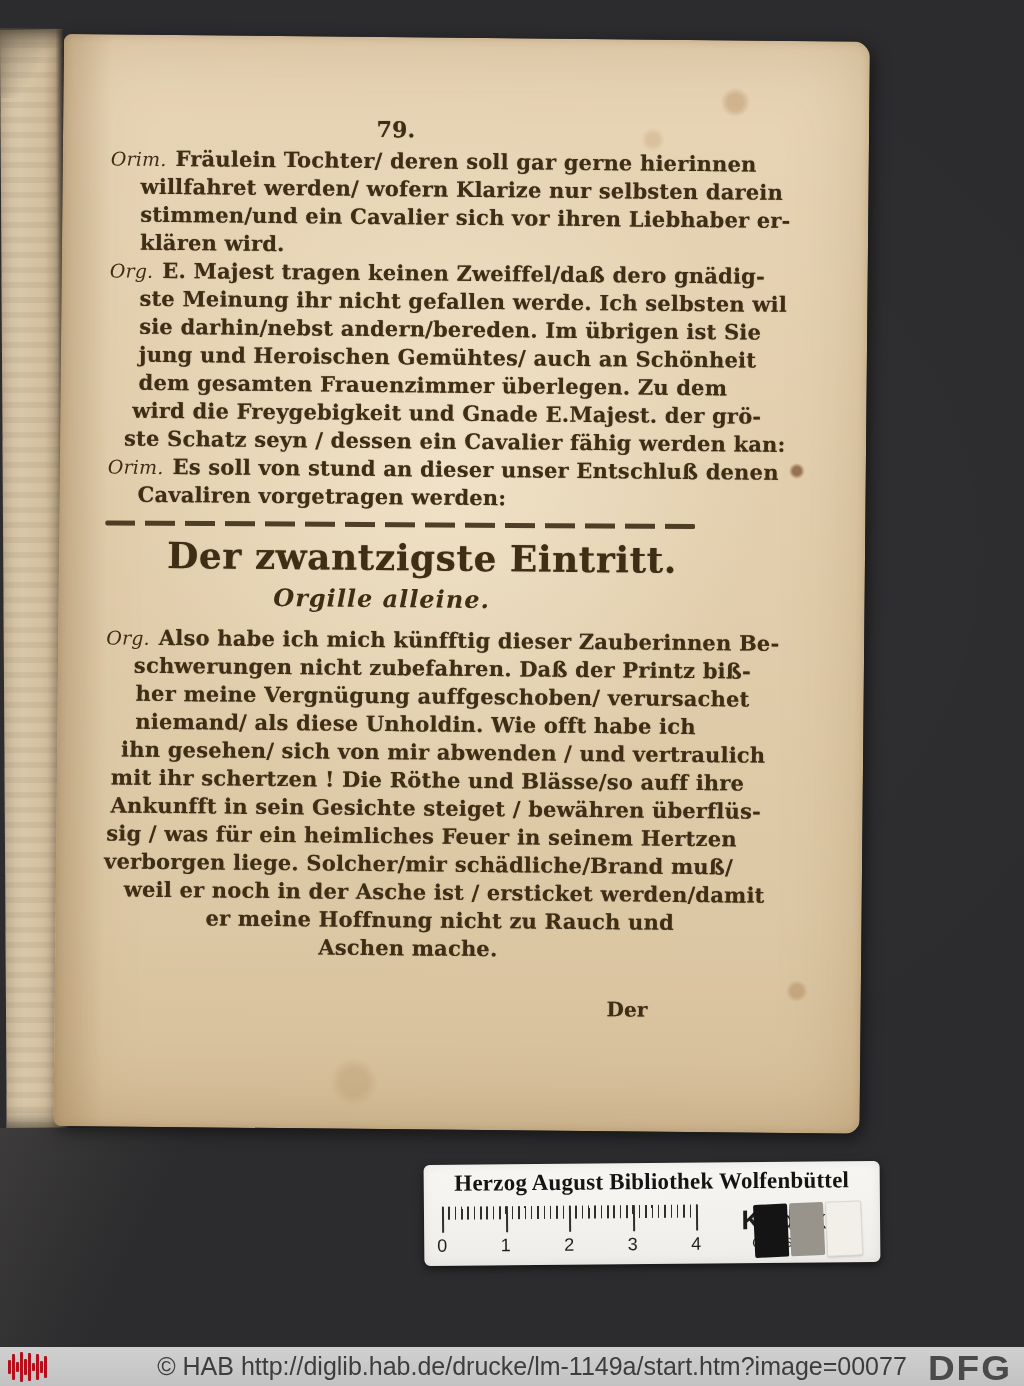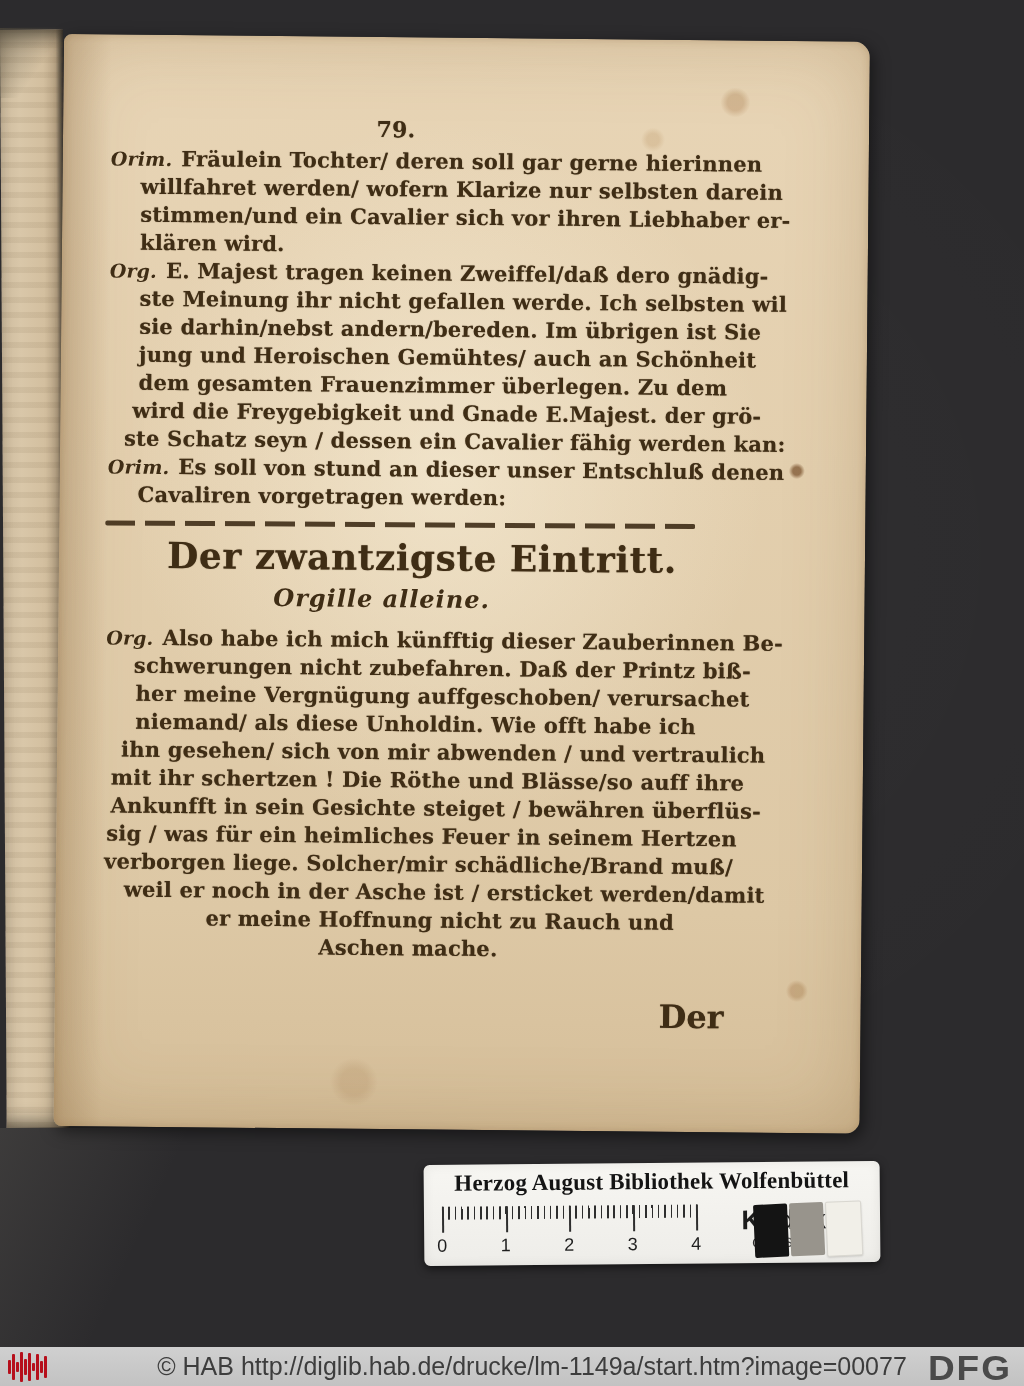--- a/index.html
+++ b/index.html
@@ -45,36 +45,36 @@
       inset 0 0 80px rgba(125,88,44,.26), inset 0 0 9px rgba(125,88,44,.28);
   }
   .textcol{
     position:absolute;left:48px;top:78px;width:700px;
     color:#3f2d15;font-weight:bold;font-size:21px;line-height:28px;
     letter-spacing:.2px;text-shadow:0 0 1px rgba(63,45,21,.55);
   }
   .pagenum{text-align:center;margin:0 130px 4px 0;font-size:22px;}
   .para{margin:0;}
   .tline{white-space:nowrap;}
-  .speaker{font-weight:bold;font-style:italic;font-size:19px;padding-right:9px;text-shadow:none;}
+  .speaker{font-weight:normal;font-style:italic;font-size:19px;padding-right:9px;text-shadow:none;}
   .divider{
     height:5px;width:590px;margin:11px 0 9px -2px;border-radius:2px;
     background:repeating-linear-gradient(90deg,#42301a 0 30px, transparent 30px 40px);
     transform:rotate(-.2deg);opacity:.92;
   }
   .section-heading{
     font-size:36px;line-height:42px;font-weight:bold;text-align:center;
     margin:6px 70px 0 0;letter-spacing:.5px;
   }
   .scene-heading{
     font-size:24px;line-height:30px;font-weight:bold;font-style:italic;text-align:center;
     margin:6px 150px 12px 0;letter-spacing:1px;text-shadow:none;
   }
   .catchword{
-    position:absolute;left:604px;top:958px;font-size:32px;font-weight:bold;
+    position:absolute;left:552px;top:958px;font-size:20px;font-weight:bold;
     color:#3f2d15;text-shadow:0 0 1px rgba(63,45,21,.6);text-align:right;
   }
   
   .kodak-label{
     position:absolute;left:424px;top:1163px;width:456px;height:101px;
     transform:rotate(-.5deg);border-radius:6px;
     background:linear-gradient(180deg,#f7f6f2,#eeede9);
     box-shadow:0 3px 9px rgba(0,0,0,.55), inset 0 0 12px rgba(0,0,0,.07);
   }
   .label-title{

